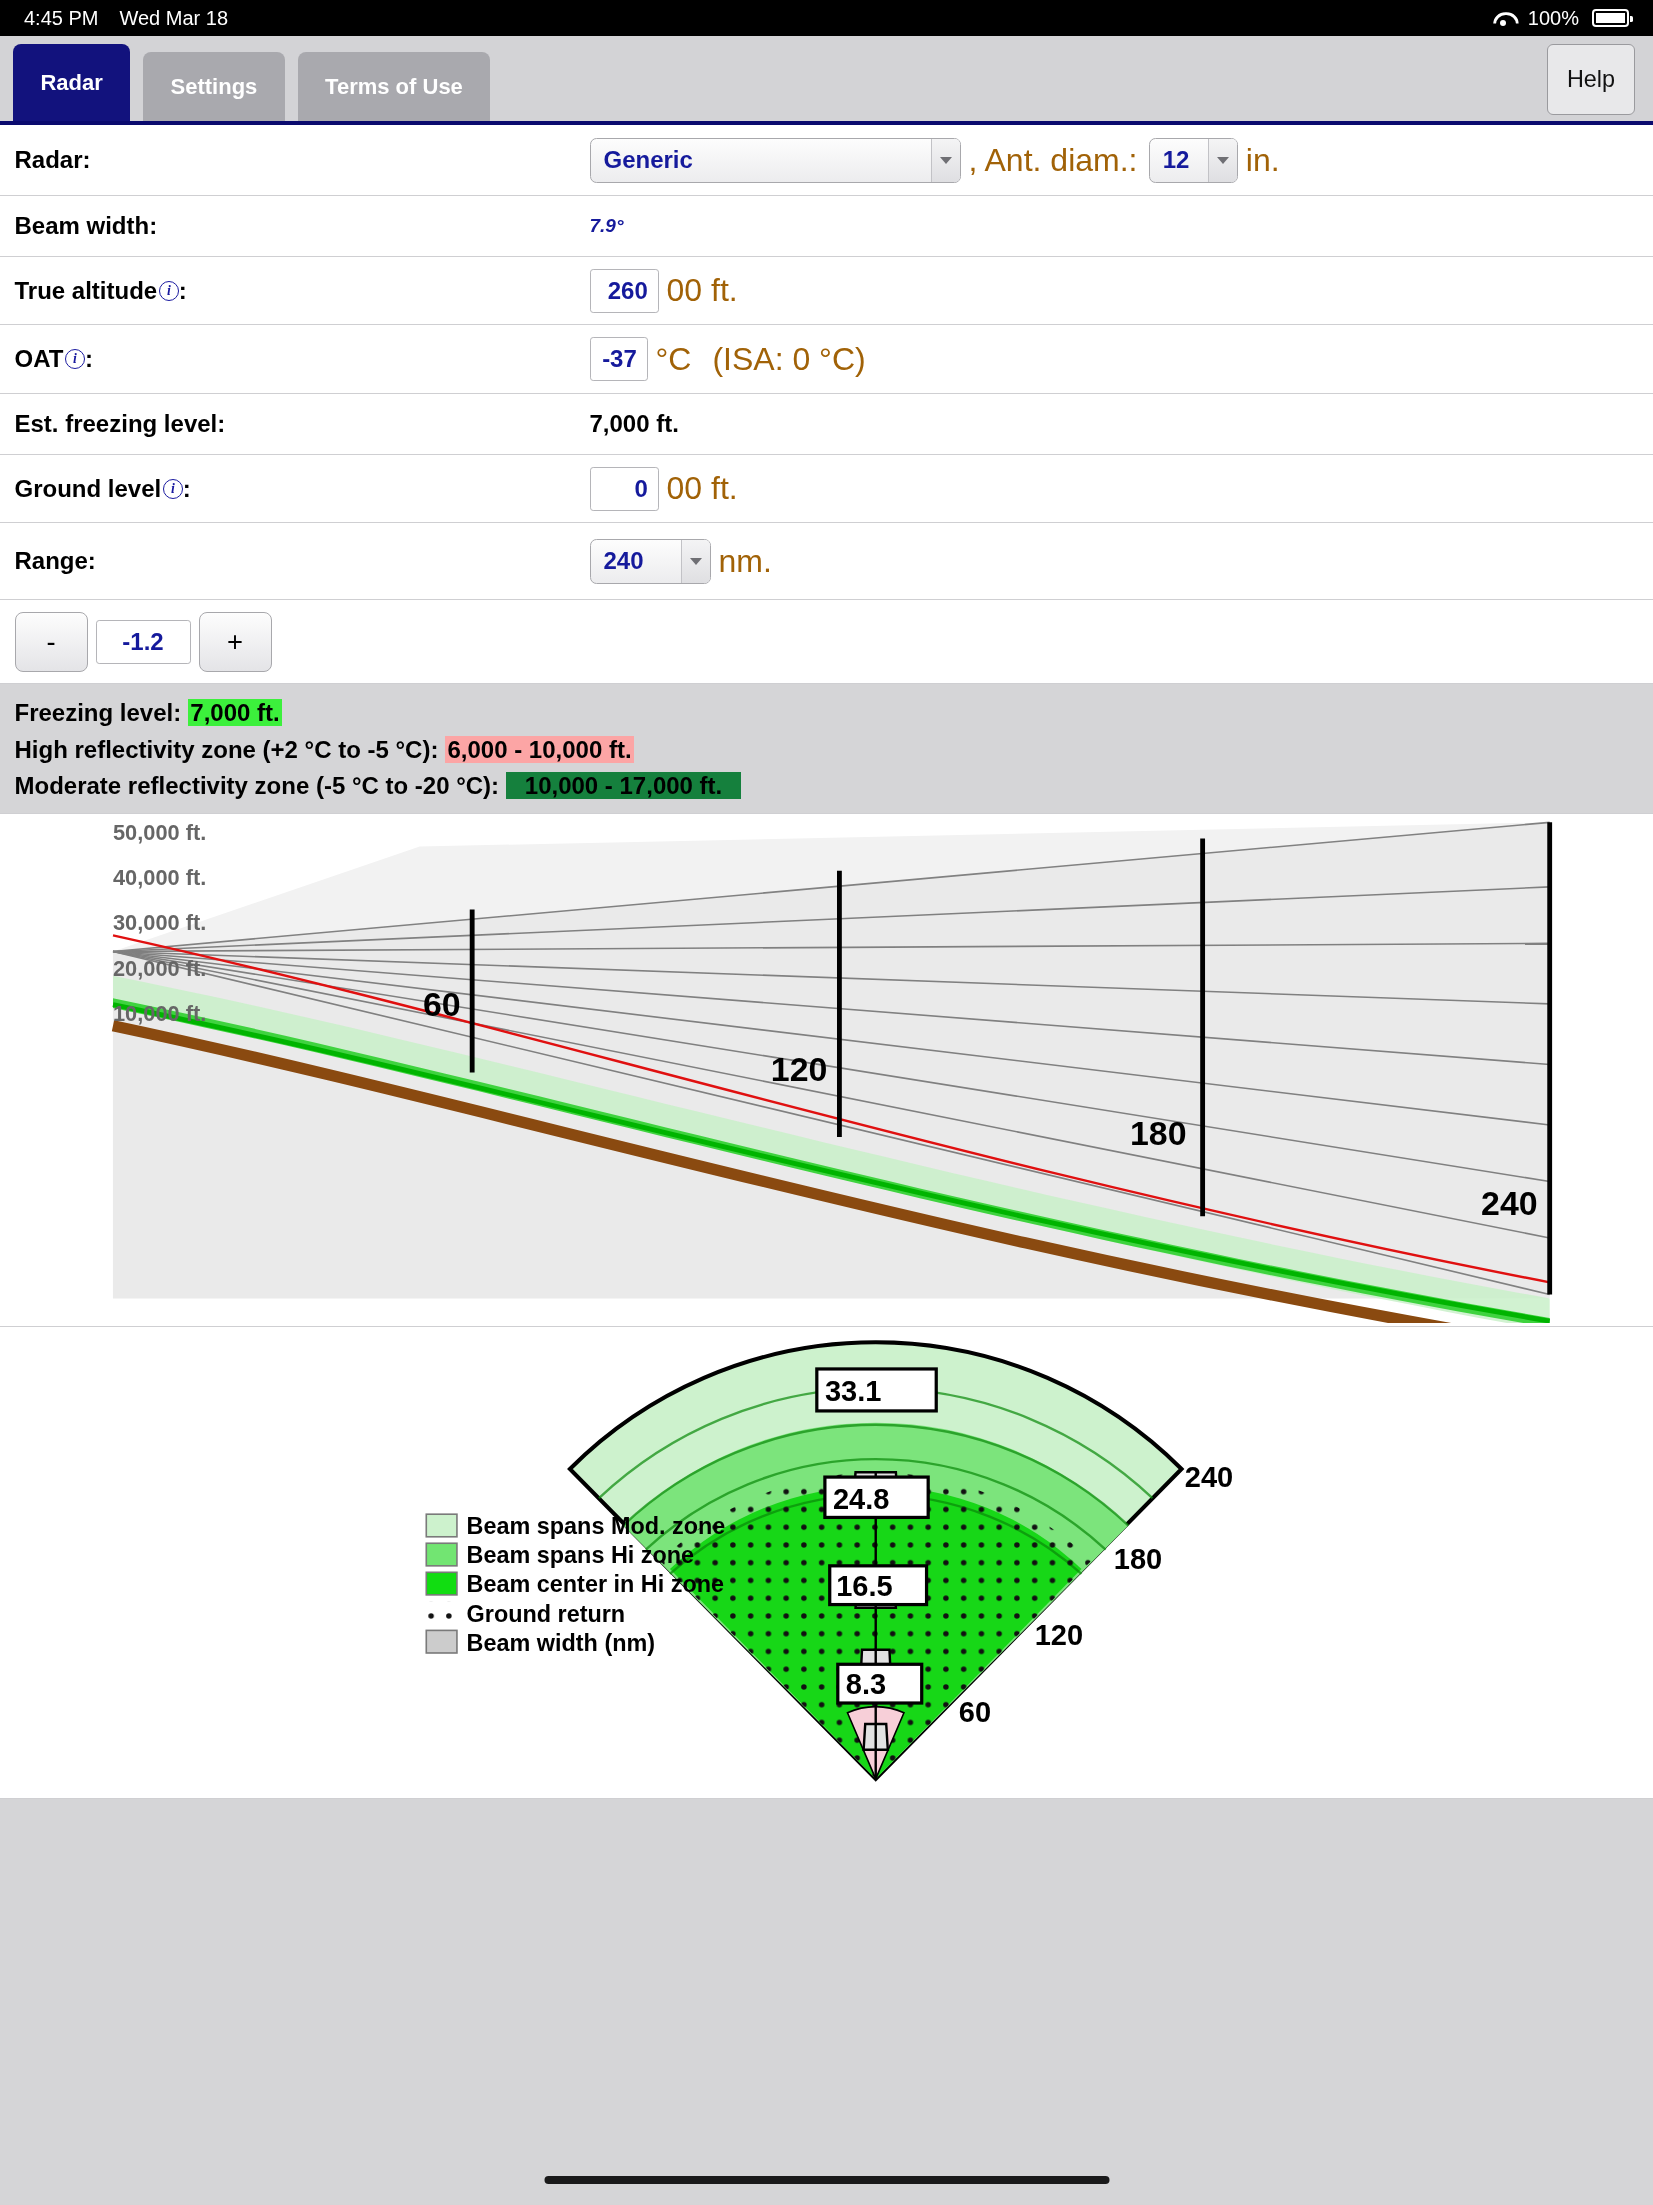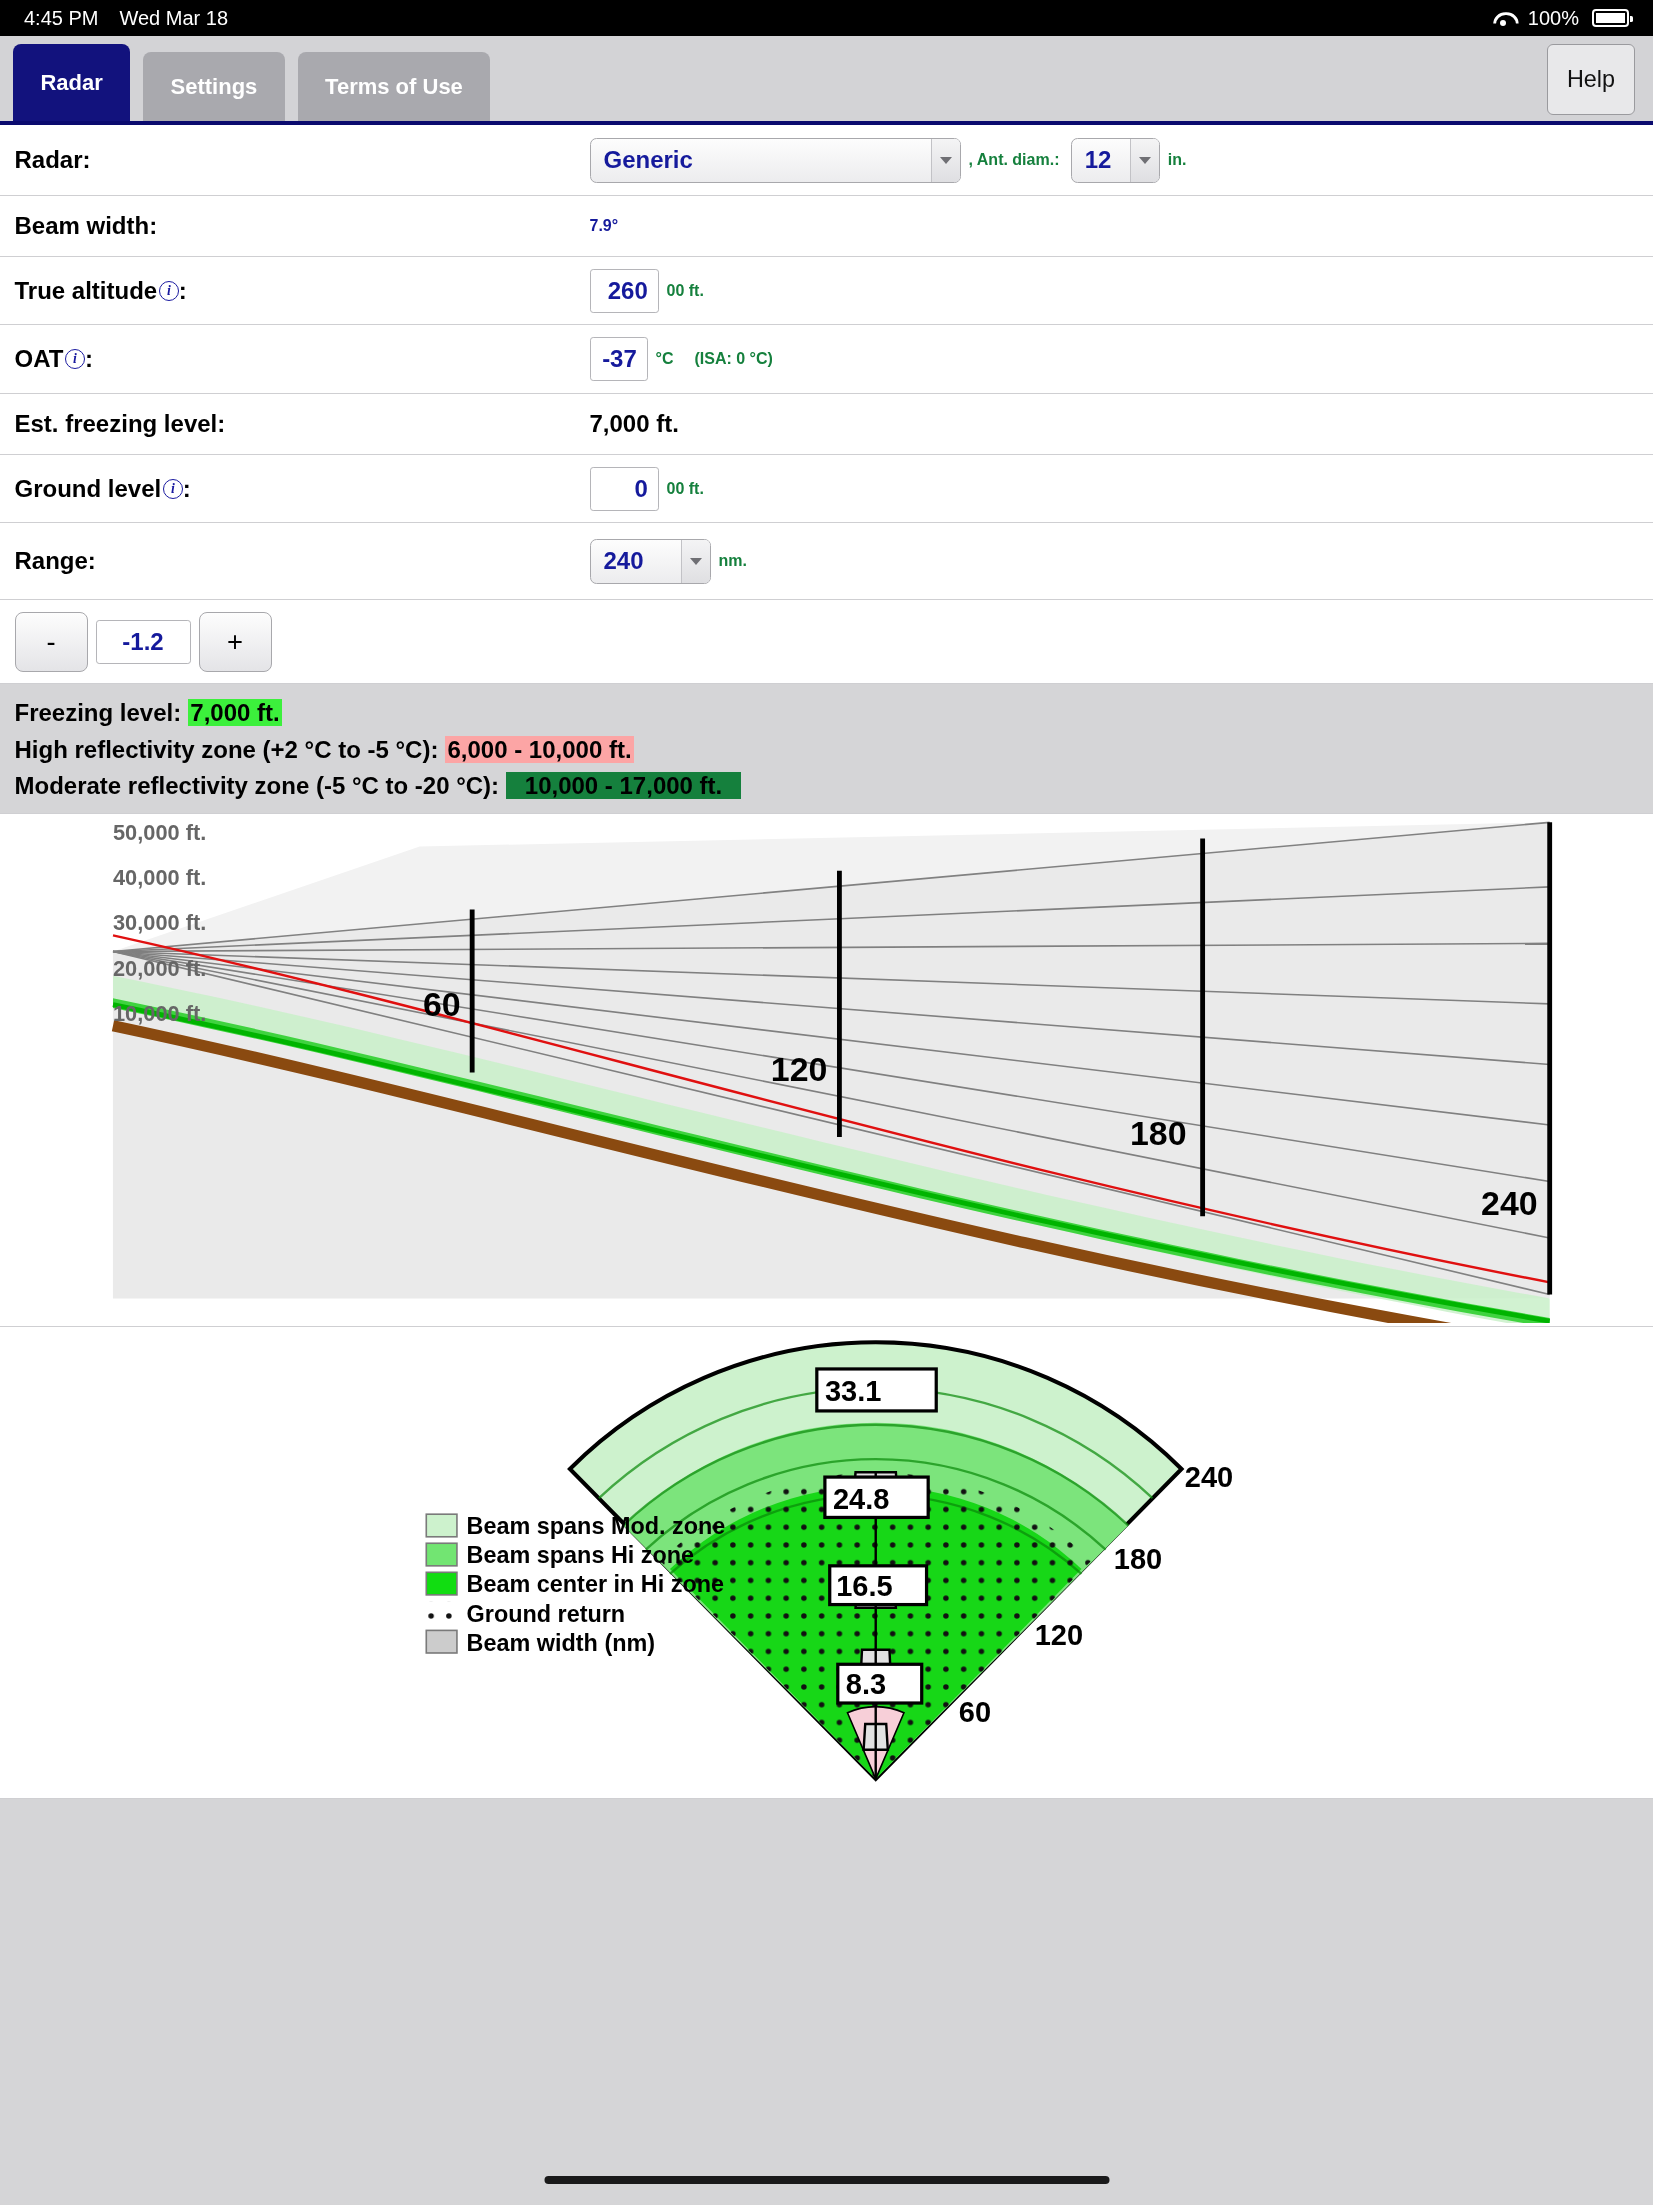--- a/index.html
+++ b/index.html
@@ -115,23 +115,23 @@
     color:#1a1aa0;
     font-size: 13.7px;
     font-style: italic;
     font-weight: bold;
     line-height: 18px;
     text-align:center;
     vertical-align: super;
     margin-left: 1.6px;
     font-family: "Liberation Serif", serif;
   }
-  .val-blue { color:#151a9c; font-size: 16px; font-weight: bold; }
+  .val-blue { color:#151a9c; font-size: 19px; font-weight: bold; font-style: italic; }
   .val-black { color:#000; font-size: 24px; font-weight: bold; }
-  .unit { font-size: 16px; font-weight: bold; color:#15803d; margin-left: 8px; }
+  .unit { font-size: 32px; font-weight: normal; color:#a16207; margin-left: 8px; }
 
   .select {
     height: 45px;
     border: 1.6px solid #a8a8ac;
     border-radius: 6.5px;
     background: linear-gradient(#fdfdfd,#ececee);
     display: inline-flex;
     align-items: center;
     padding: 0 0 0 13px;
     box-sizing: border-box;

